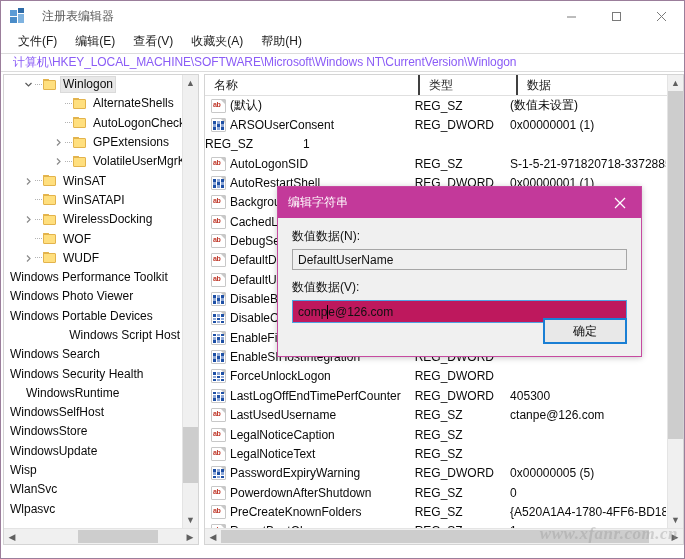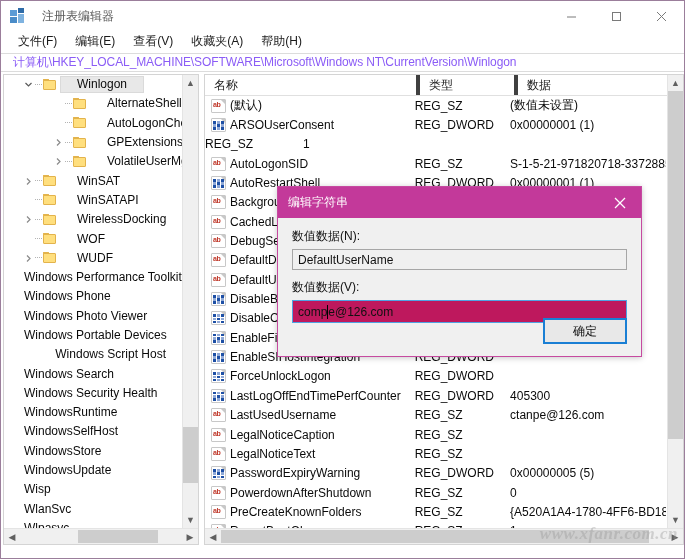--- a/index.html
+++ b/index.html
@@ -172,21 +172,21 @@
     position: absolute;
     left: 0; top: 0px;
     width: 6px; height: 3px;
     background: #ffdf7e;
     border: 1px solid #e3b34c;
     border-bottom: none;
     box-sizing: border-box;
     border-radius: 1px 1px 0 0;
   }
   .tree-label {
-    padding: 0 16px;
+    padding: 0 2px;
     line-height: 15px;
   }
 
   
   .list-panel {
     position: absolute;
     left: 203px;
     top: 73px;
     width: 480px;
     height: 471px;
@@ -205,21 +205,21 @@
     display: flex;
     box-sizing: border-box;
   }
   .lh-cell {
     font-size: 12px;
     color: #202020;
     display: flex;
     align-items: center;
     padding-left: 9px;
     box-sizing: border-box;
-    border-right: 4px solid #404040;
+    border-right: 2px solid #404040;
     height: 20px;
   }
   .lh-name { width: 215px; }
   .lh-type { width: 98px; }
   .lh-data { width: 150px; border-right: none; }
 
   .list-body {
     position: absolute;
     left: 0; top: 21px;
     width: 461px;
@@ -616,38 +616,35 @@
           <span class="folder">
             <span class="ft"></span>
             <span class="fb"></span>
           </span>
           <span class="tree-label">WUDF</span>
         </div>
         <div class="tree-row" style="padding-left: 4px;">
           <span class="tree-label">Windows Performance Toolkit</span>
         </div>
         <div class="tree-row" style="padding-left: 4px;">
-          <span class="tree-label">Windows Phone</span>
-        </div>
-        <div class="tree-row" style="padding-left: 4px;">
           <span class="tree-label">Windows Photo Viewer</span>
         </div>
         <div class="tree-row" style="padding-left: 4px;">
           <span class="tree-label">Windows Portable Devices</span>
         </div>
         <div class="tree-row" style="padding-left: 4px; justify-content: flex-end;">
           <span class="tree-label">Windows Script Host</span>
         </div>
         <div class="tree-row" style="padding-left: 4px;">
           <span class="tree-label">Windows Search</span>
         </div>
         <div class="tree-row" style="padding-left: 4px;">
           <span class="tree-label">Windows Security Health</span>
         </div>
-        <div class="tree-row" style="padding-left: 4px;">
+        <div class="tree-row" style="padding-left: 4px; margin-left: 16px;">
           <span class="tree-label">WindowsRuntime</span>
         </div>
         <div class="tree-row" style="padding-left: 4px;">
           <span class="tree-label">WindowsSelfHost</span>
         </div>
         <div class="tree-row" style="padding-left: 4px;">
           <span class="tree-label">WindowsStore</span>
         </div>
         <div class="tree-row" style="padding-left: 4px;">
           <span class="tree-label">WindowsUpdate</span>

